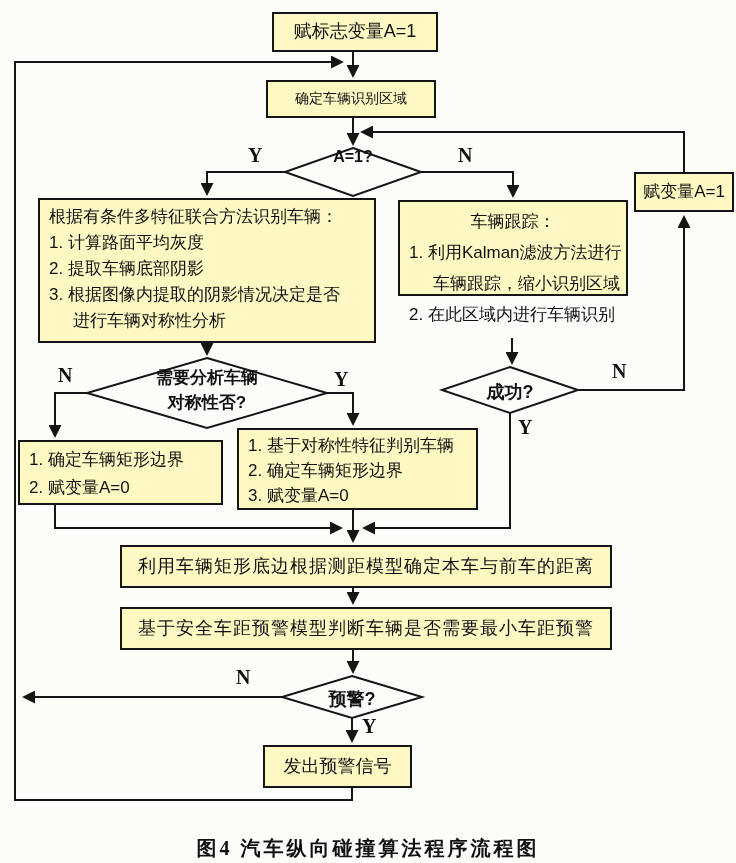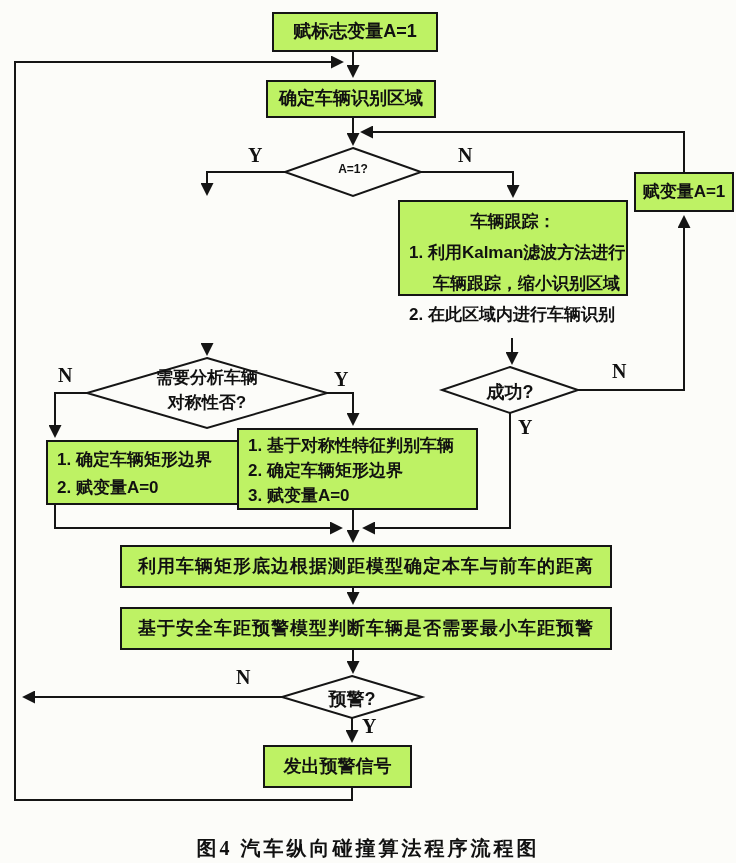--- a/index.html
+++ b/index.html
@@ -10,22 +10,22 @@
     background:#fcfcf9;
     font-family:"Liberation Sans","DejaVu Sans",sans-serif;
     color:#111;
     overflow:hidden;
   }
   #wires{position:absolute;left:0;top:0;z-index:1;}
   .box{
     position:absolute;
     box-sizing:border-box;
     border:2px solid #151515;
-    background:#bef264;
-    font-weight:700;
+    background:#fef9c3;
+    font-weight:400;
     z-index:2;
     font-size:17px;
     line-height:1.55;
   }
   .center{display:flex;align-items:center;justify-content:center;text-align:center;}
   .dtext{
     position:absolute;z-index:3;font-weight:700;text-align:center;
     font-size:17px;line-height:1.45;
   }
   .yn{
@@ -79,50 +79,57 @@
     <g stroke="#151515" stroke-width="2" fill="#fcfcf9">
       <polygon points="353,148 421,172 353,196 285,172"></polygon>
       <polygon points="207,358 327,393 207,428 87,393"></polygon>
       <polygon points="510,367 578,390 510,413 442,390"></polygon>
       <polygon points="352,676 422,697 352,718 282,697"></polygon>
     </g>
   </svg>
 
   <div class="box center" style="left:272px;top:12px;width:166px;height:40px;font-size:18px;">赋标志变量A=1</div>
 
-  <div class="box center" style="left:266px;top:80px;width:170px;height:38px;font-size:18px;">确定车辆识别区域</div>
+  <div class="box center" style="left:266px;top:80px;width:170px;height:38px;font-size:14px;">确定车辆识别区域</div>
 
   <div class="box center" style="left:634px;top:172px;width:100px;height:40px;text-align:right;">赋变量A=1</div>
 
+  <div class="box boxpad" style="left:38px;top:198px;width:338px;height:145px;line-height:26px;">
+    <div class="listline">根据有条件多特征联合方法识别车辆：</div>
+    <div class="listline">1. 计算路面平均灰度</div>
+    <div class="listline">2. 提取车辆底部阴影</div>
+    <div class="listline">3. 根据图像内提取的阴影情况决定是否</div>
+    <div class="listline indent">进行车辆对称性分析</div>
+  </div>
 
   <div class="box boxpad" style="left:398px;top:200px;width:230px;height:96px;line-height:31px;">
     <div class="listline title-center">车辆跟踪：</div>
     <div class="listline">1. 利用Kalman滤波方法进行</div>
     <div class="listline indent">车辆跟踪，缩小识别区域</div>
     <div class="listline">2. 在此区域内进行车辆识别</div>
   </div>
 
-  <div class="box boxpad" style="left:18px;top:440px;width:205px;height:65px;line-height:28px;margin-left:28px;">
+  <div class="box boxpad" style="left:18px;top:440px;width:205px;height:65px;line-height:28px;">
     <div class="listline">1. 确定车辆矩形边界</div>
     <div class="listline">2. 赋变量A=0</div>
   </div>
 
   <div class="box boxpad" style="left:237px;top:428px;width:241px;height:82px;line-height:25px;padding-top:3px;">
     <div class="listline">1. 基于对称性特征判别车辆</div>
     <div class="listline">2. 确定车辆矩形边界</div>
     <div class="listline">3. 赋变量A=0</div>
   </div>
 
   <div class="box center" style="left:120px;top:545px;width:492px;height:43px;font-size:18px;letter-spacing:1px;">利用车辆矩形底边根据测距模型确定本车与前车的距离</div>
 
   <div class="box center" style="left:120px;top:607px;width:492px;height:43px;font-size:18px;letter-spacing:1px;">基于安全车距预警模型判断车辆是否需要最小车距预警</div>
 
   <div class="box center" style="left:263px;top:745px;width:149px;height:43px;font-size:18px;">发出预警信号</div>
 
-  <div class="dtext" style="left:303px;top:161px;width:100px;font-size:12px;">A=1?</div>
+  <div class="dtext" style="left:303px;top:145px;width:100px;font-size:16px;">A=1?</div>
 
   <div class="dtext" style="left:107px;top:366px;width:200px;">
     <div>需要分析车辆</div>
     <div>对称性否?</div>
   </div>
 
   <div class="dtext" style="left:460px;top:379px;width:100px;font-size:18px;">成功?</div>
 
   <div class="dtext" style="left:302px;top:686px;width:100px;font-size:18px;">预警?</div>
 

